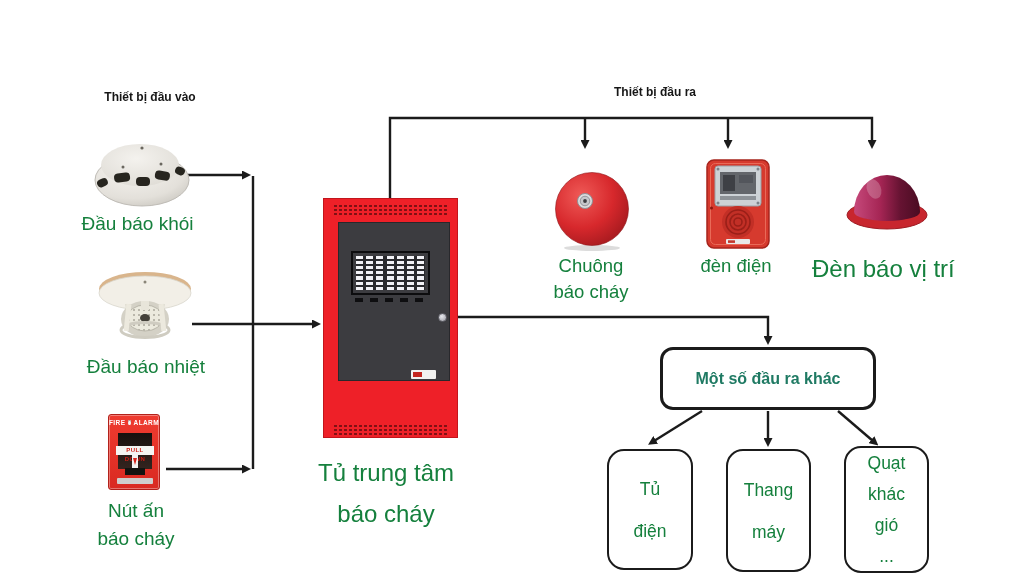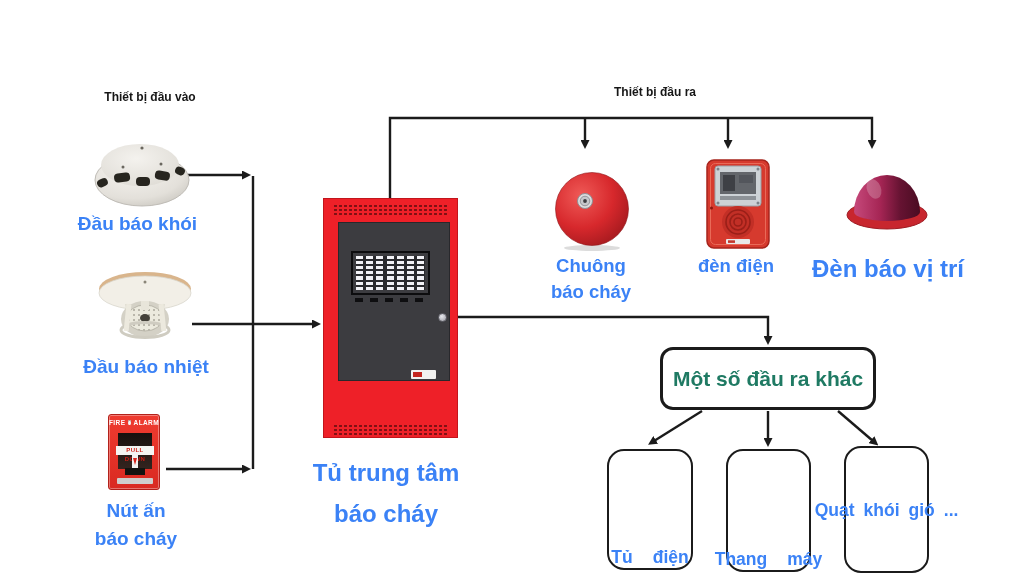--- a/index.html
+++ b/index.html
@@ -1,20 +1,20 @@
 <!DOCTYPE html>
 <html><head>
 <meta charset="utf-8">
 <style>
   html,body{margin:0;padding:0;background:#fff;}
   .canvas{position:relative;width:1024px;height:576px;background:#ffffff;overflow:hidden;
           font-family:"Liberation Sans","DejaVu Sans",sans-serif;}
   .abs{position:absolute;}
   .hdr{font-size:12px;font-weight:bold;color:#161616;text-align:center;white-space:nowrap;}
-  .lbl{font-size:19px;font-weight:bold;color:#3b82f6;text-align:center;line-height:26px;white-space:nowrap;}
+  .lbl{font-size:19px;font-weight:normal;color:#15803d;text-align:center;line-height:26px;white-space:nowrap;}
   .lbl-lg{font-size:24px;line-height:41px;}
   .connectors{position:absolute;left:0;top:0;width:1024px;height:576px;pointer-events:none;}
 
   
   .panel{left:323px;top:198px;width:135px;height:240px;background:#ee2028;border:1px solid #c2151c;box-sizing:border-box;}
   .vent{position:absolute;left:9px;width:116px;height:11px;
         background-image:radial-gradient(circle,#7e1014 1.1px,transparent 1.5px);
         background-size:5px 4px;}
   .door{position:absolute;left:14px;top:23px;width:112px;height:159px;background:#3c3c40;border:1px solid #28282c;box-sizing:border-box;}
   .led{position:absolute;left:12px;top:28px;width:79px;height:44px;background:#2a2a2e;border:2px solid #0c0c0e;box-sizing:border-box;
@@ -44,24 +44,24 @@
                    border-left:2px solid transparent;border-right:2px solid transparent;border-top:7px solid #d8241b;}
   .pull-base{position:absolute;left:16px;top:53px;width:20px;height:7px;background:#131310;}
   .pull-label{position:absolute;left:8px;top:63px;width:36px;height:6px;background:#cfcfcd;border-radius:1px;}
 
   
   .horn{left:706px;top:159px;width:64px;height:90px;}
 
   
   .obox{border:3px solid #1b1b1b;border-radius:13px;background:#fff;display:flex;align-items:center;justify-content:center;box-sizing:border-box;}
   .sbox{border:2.5px solid #1b1b1b;border-radius:17px;background:#fff;box-sizing:border-box;
-        display:flex;align-items:center;justify-content:center;}
+        display:flex;flex-direction:column;align-items:center;justify-content:center;}
   .sbox .lbl{line-height:22px;}
-  .obox-title{font-size:21px;font-weight:bold;color:#1f7a63;white-space:nowrap;text-align:center;}
-  .gap12{gap:20px;align-items:flex-end;} .gap9{gap:9px;}
+  .obox-title{font-size:16px;font-weight:bold;color:#1f7a63;white-space:nowrap;text-align:center;}
+  .gap12{gap:20px;} .gap9{gap:9px;}
   .s17 .lbl{font-size:17.5px;}
 </style>
 </head>
 <body>
 
 <div class="canvas">
 
   <svg class="connectors" viewBox="0 0 1024 576">
     <defs>
       <marker id="arw" markerWidth="9" markerHeight="9" refX="2" refY="4.5" orient="auto" markerUnits="userSpaceOnUse">
@@ -240,18 +240,18 @@
   <div class="abs sbox s17 gap12" style="left:607px;top:449px;width:86px;height:121px;">
     <div class="lbl">Tủ</div>
     <div class="lbl">điện</div>
   </div>
   <div class="abs sbox s17 gap12" style="left:726px;top:449px;width:85px;height:123px;">
     <div class="lbl">Thang</div>
     <div class="lbl">máy</div>
   </div>
   <div class="abs sbox s17 gap9" style="left:844px;top:446px;width:85px;height:127px;">
     <div class="lbl">Quạt</div>
-    <div class="lbl">khói</div>
+    <div class="lbl">khác</div>
     <div class="lbl">gió</div>
     <div class="lbl">...</div>
   </div>
 
 </div>
 
 </body></html>

